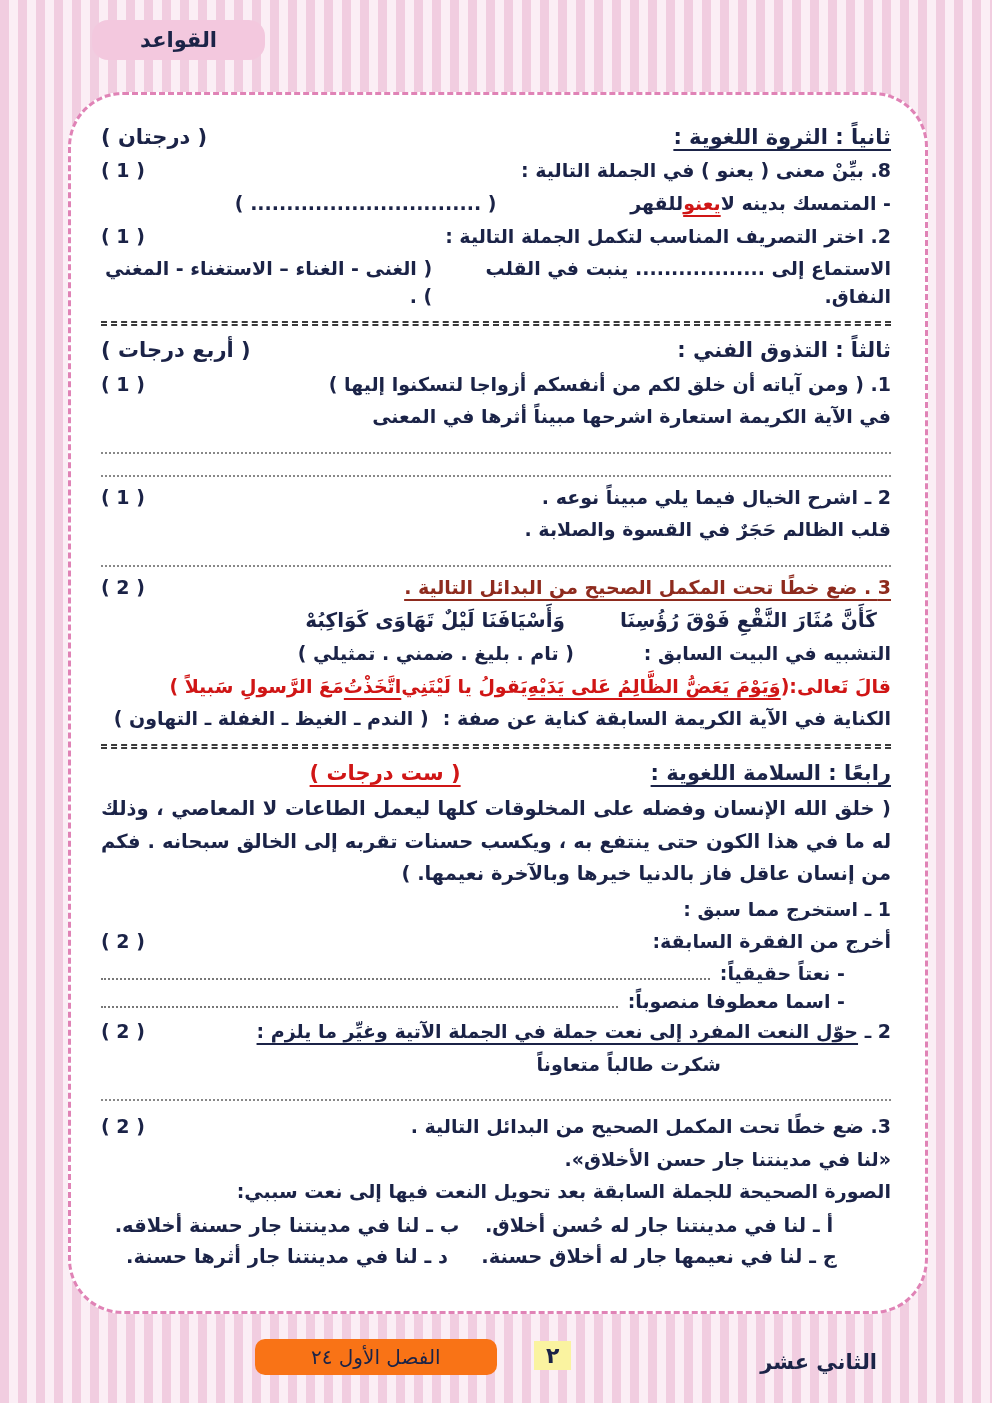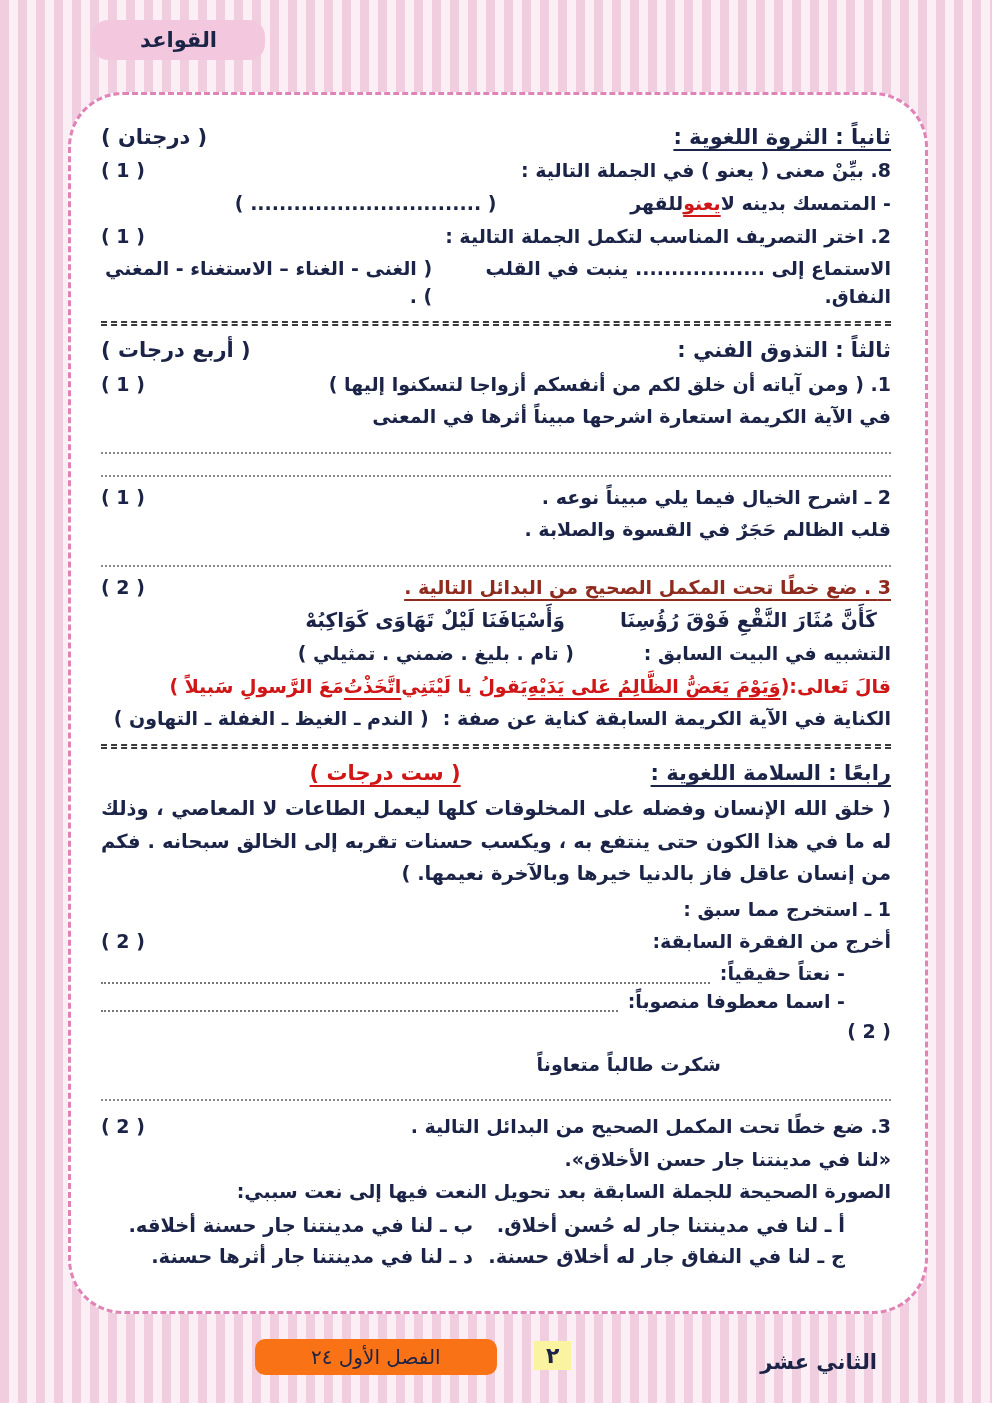--- a/index.html
+++ b/index.html
@@ -40,24 +40,24 @@
   .red { color: #d01616; }
   .maroon { color: #8e2b1e; }
   .mark { font-weight: 700; white-space: nowrap; }
   .blankwrap { flex: 1; display: flex; justify-content: center; }
   .dotline { height: 16px; border-bottom: 2px dotted #888; margin: 7px 0; }
   .sep { height: 5px; border-top: 2px dashed #3a3a3a; border-bottom: 2px dashed #3a3a3a; margin: 11px 0 9px; }
   .para { font-size: 19.5px; font-weight: 700; line-height: 1.65; text-align: justify; margin: 4px 0 6px; }
   .verse { padding-right: 14px; font-size: 20px; }
   .indent { padding-right: 46px; }
   .indent-lg { padding-right: 170px; }
-  .itemrow { display: flex; align-items: flex-end; gap: 10px; padding-right: 46px; margin: 6px 0; font-size: 19px; font-weight: 700; }
+  .itemrow { display: flex; align-items: center; gap: 10px; padding-right: 46px; margin: 6px 0; font-size: 19px; font-weight: 700; }
   .grow-dots { flex: 1; border-bottom: 2px dotted #777; height: 13px; }
   .optrow { display: flex; margin: 8px 0; font-size: 19.5px; font-weight: 700; }
-  .opt { width: 50%; }
+  .opt { width: 50%; text-align: center; }
   .footer { position: absolute; bottom: 22px; left: 0; right: 0; height: 42px; }
   .f-grade { position: absolute; right: 115px; top: 11px; font-weight: 700; font-size: 21px; color: #1b2347; }
   .f-page { position: absolute; left: 534px; top: 2px; background: #faf3a0; padding: 2px 12px; font-weight: 700; font-size: 22px; color: #1b2347; }
   .f-term { position: absolute; left: 255px; top: 0; background: #f97316; border-radius: 10px; padding: 6px 56px; font-weight: 400; font-size: 20px; color: #1b2347; }
 </style>
 </head>
 <body>
 
 <div>
 
@@ -174,20 +174,24 @@
       <span>-        نعتاً حقيقياً:</span>
       <span class="grow-dots"></span>
     </div>
 
     <div class="itemrow">
       <span>-        اسما معطوفا منصوباً:</span>
       <span class="grow-dots"></span>
     </div>
 
     <div class="row">
+      <span>
+        <span>2 ـ</span>
+        <span class="u">حوّل النعت المفرد إلى نعت جملة في الجملة الآتية وغيِّر ما يلزم  :</span>
+      </span>
       <span class="mark">( 2 )</span>
     </div>
 
     <div class="row start indent-lg">
       <span>شكرت طالباً متعاوناً</span>
     </div>
 
     <div class="dotline"></div>
 
     <div class="row mt">
@@ -202,21 +206,21 @@
     <div class="row start">
       <span>الصورة الصحيحة للجملة السابقة بعد تحويل النعت فيها إلى نعت سببي:</span>
     </div>
 
     <div class="optrow indent">
       <span class="opt">أ ـ لنا في مدينتنا جار له حُسن أخلاق.</span>
       <span class="opt">ب ـ لنا في مدينتنا جار حسنة أخلاقه.</span>
     </div>
 
     <div class="optrow indent">
-      <span class="opt">ج ـ لنا في النفاق جار له أخلاق حسنة.</span>
+      <span class="opt">ج ـ لنا في نعيمها جار له أخلاق حسنة.</span>
       <span class="opt">د ـ لنا في مدينتنا جار أثرها حسنة.</span>
     </div>
 
   </div>
 
   <div class="footer">
     <span class="f-grade">الثاني عشر</span>
     <span class="f-page">٢</span>
     <span class="f-term">الفصل الأول ٢٤</span>
   </div>

